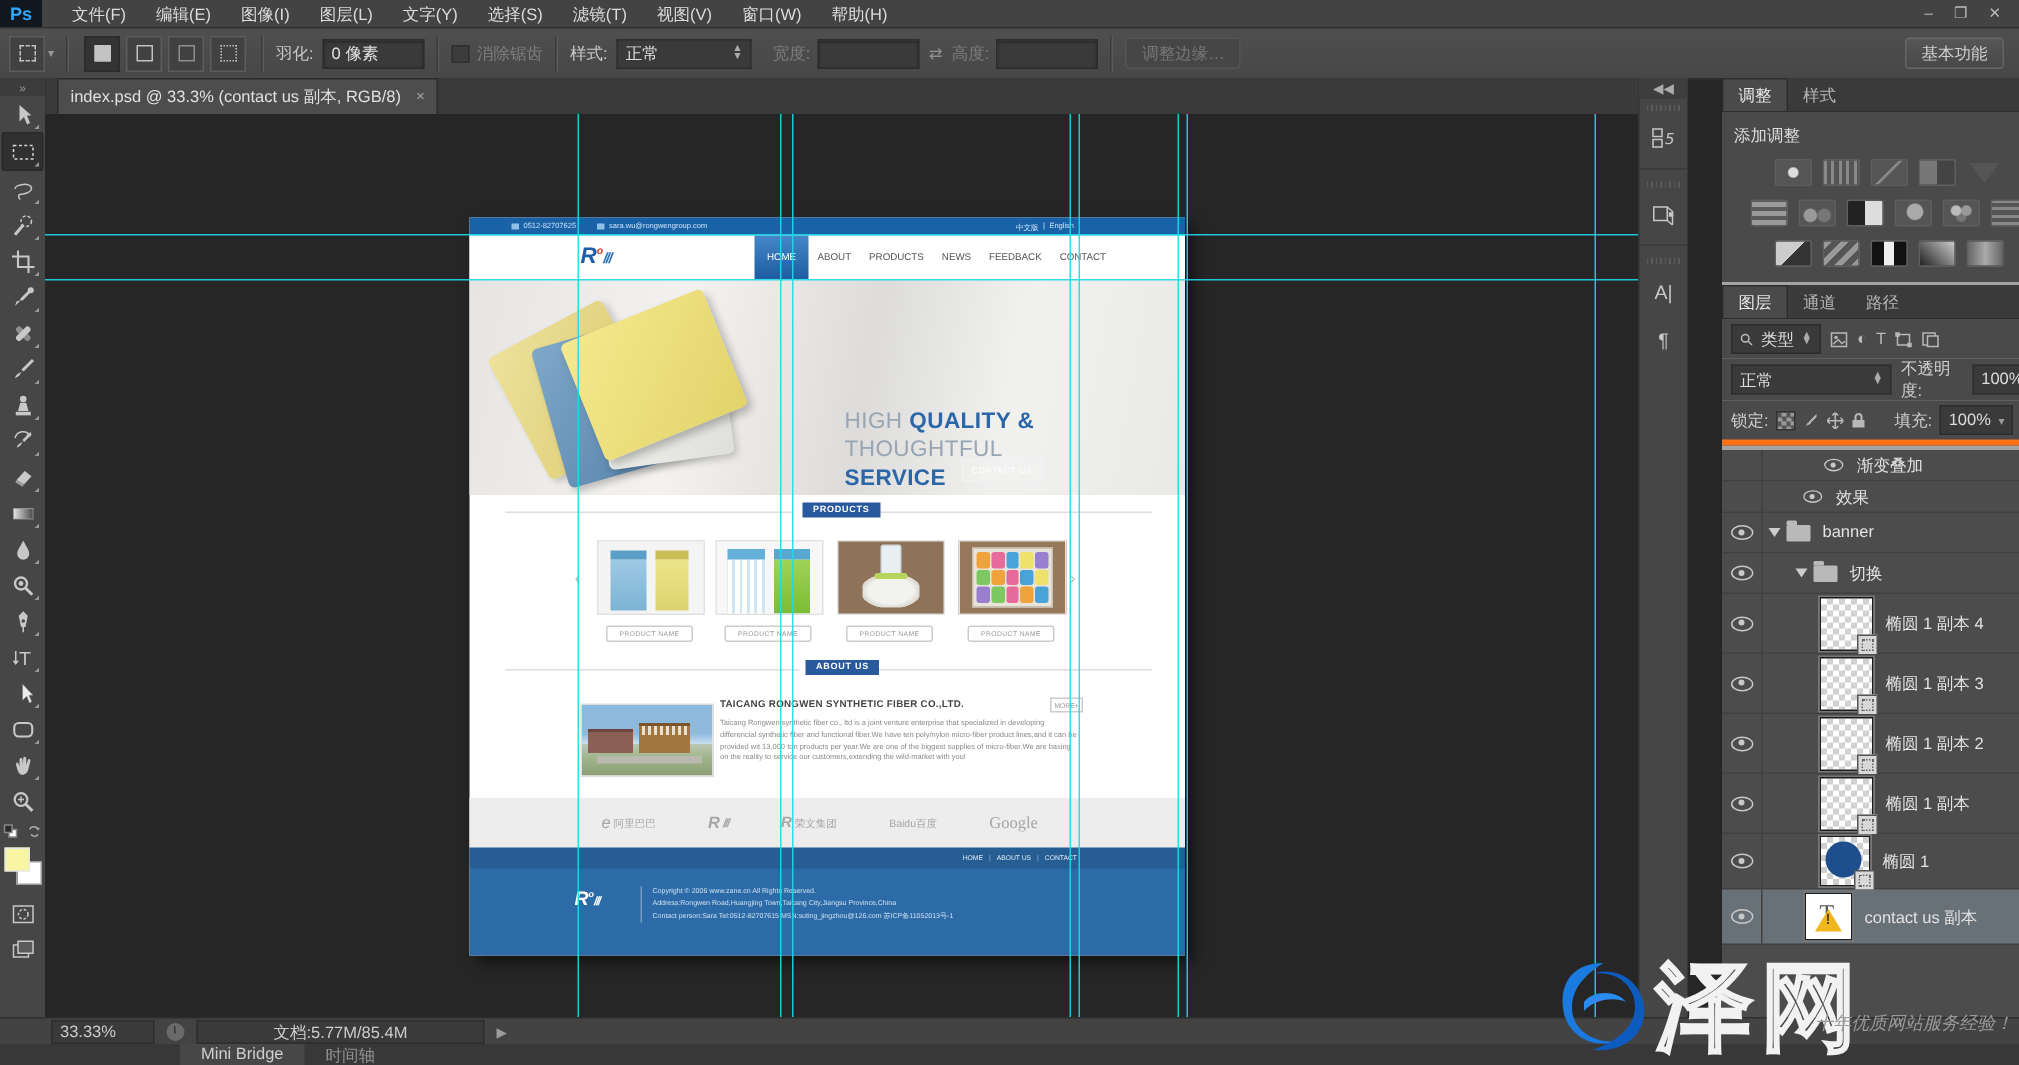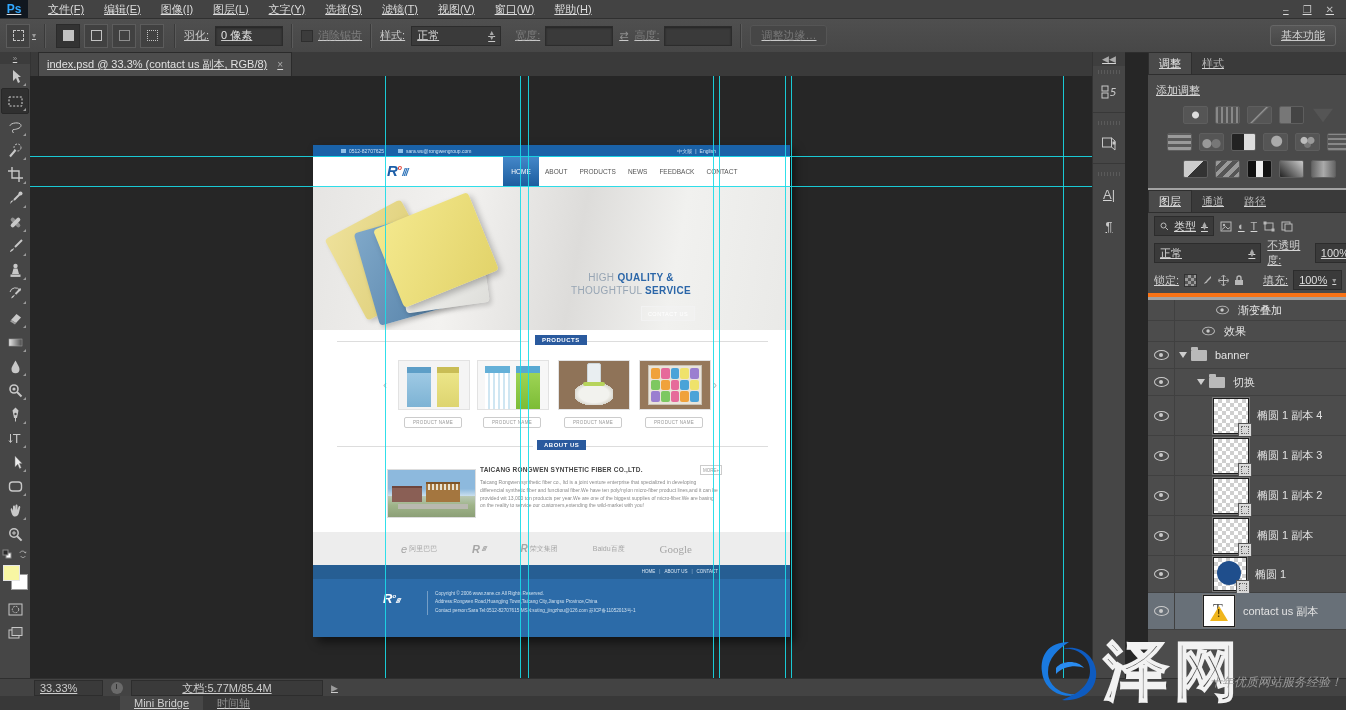--- a/index.html
+++ b/index.html
@@ -1,19 +1,19 @@
 <!DOCTYPE html>
 <html><head>
 <meta charset="utf-8">
 <style>
   html,body{margin:0;padding:0;}
   body{width:1346px;height:710px;position:relative;overflow:hidden;background:#262626;
        font-family:"Liberation Sans","DejaVu Sans",sans-serif;color:#d6d6d6;
        -webkit-font-smoothing:antialiased;}
-  .abs{position:absolute;text-decoration:underline;}
+  .abs{position:absolute;}
   
   #menubar{left:0;top:0;width:1346px;height:18px;background:#434343;border-bottom:1px solid #303030;
            display:flex;align-items:center;font-size:11px;color:#dcdcdc;}
   #ps-logo{width:28px;height:18px;background:#10171f;color:#31a8ff;font-weight:bold;font-size:12px;
            display:flex;align-items:center;justify-content:center;margin-right:10px;}
   .mi{padding:0 10px;height:18px;display:flex;align-items:center;cursor:default;}
   #win-controls{margin-left:auto;display:flex;gap:14px;padding-right:12px;color:#bbb;font-size:10px;}
   #optionsbar{left:0;top:19px;width:1346px;height:33px;background:linear-gradient(#4f4f4f,#474747);
               border-bottom:1px solid #2d2d2d;display:flex;align-items:center;font-size:11px;color:#c9c9c9;}
   .vsep{width:1px;height:24px;background:#3a3a3a;border-right:1px solid #5a5a5a;margin:0 8px;}
@@ -59,21 +59,21 @@
   #site-topbar .ic{display:inline-block;width:5px;height:4px;background:#8fc0e8;margin:0 3px 0 0;}
   #site-nav{position:absolute;left:0;top:12px;width:477px;height:29px;background:#fff;border-bottom:1px solid #e8e8e8;}
   #site-logo{position:absolute;left:74px;top:5px;font-style:italic;font-weight:bold;color:#1c5fa8;font-size:15px;}
   #site-logo .dot{color:#e03c2f;font-size:7px;vertical-align:super;}
   #site-logo .str{color:#2a71b8;font-size:10px;letter-spacing:-1px;}
   .navitem{font-size:6.5px;color:#555;padding:0 6px;height:29px;display:flex;align-items:center;}
   .navitem.active{background:linear-gradient(#4487c8,#1d5d9f);color:#fff;width:24px;justify-content:center;}
   #site-banner{position:absolute;left:0;top:41px;width:477px;height:144px;overflow:hidden;
     background:linear-gradient(100deg,#e6e5e3 0%,#f3f2f0 30%,#dddcda 55%,#f1f1ef 75%,#e9e9e7 100%);}
   .cloth{position:absolute;border-radius:4px;}
-  #banner-text{position:absolute;left:250px;top:86px;width:136px;text-align:center;font-size:10px;
+  #banner-text{position:absolute;left:250px;top:86px;width:136px;text-align:left;font-size:15px;
                letter-spacing:.3px;line-height:1.25;}
   #banner-text .gy{color:#97a5b4;} #banner-text .bl{color:#2b66a8;font-weight:bold;}
   #banner-cta{position:absolute;left:328px;top:120px;width:52px;height:13px;border:1px solid #f2f2f2;
               background:rgba(255,255,255,.12);color:#fff;font-size:5.5px;display:flex;align-items:center;
               justify-content:center;letter-spacing:.5px;}
   .badge{position:absolute;background:#2a5a9e;color:#fff;font-size:6px;font-weight:bold;letter-spacing:.5px;
          padding:2px 7px;}
   .hline{position:absolute;height:1px;background:#ddd;}
   .pcard{position:absolute;width:70px;}
   .pimg{width:70px;height:48px;border:1px solid #e2e2e2;position:relative;overflow:hidden;}

